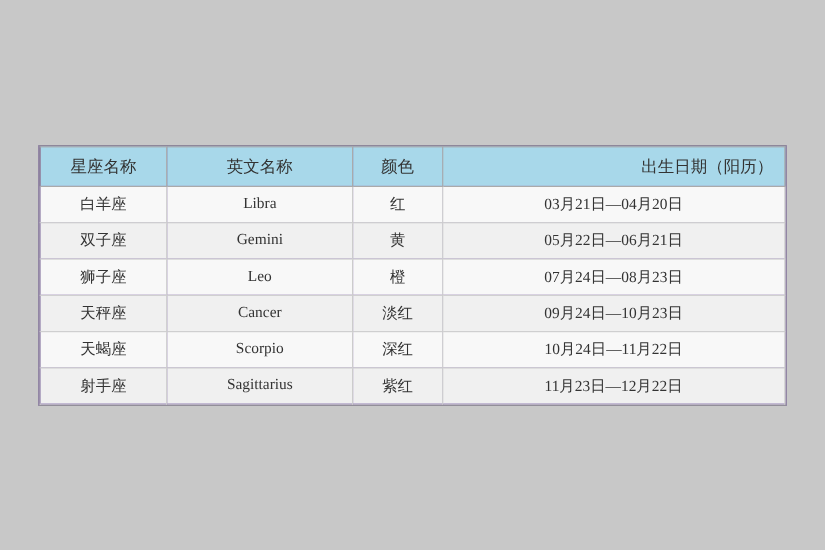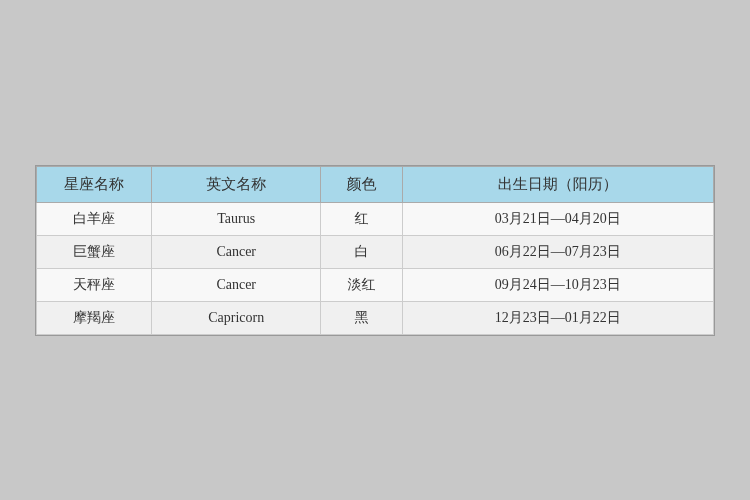--- a/index.html
+++ b/index.html
@@ -54,55 +54,67 @@
       border: 1px solid #ccc;
       padding: 7px 10px;
       text-align: center;
       font-size: 14px;
       color: #333;
     }
 
     .col-chinese { width: 17%; }
     .col-english { width: 25%; }
     .col-color   { width: 12%; }
-    .col-date    { width: 46%; }
+    .col-date    { width: 46%; text-align: right; }
   </style>
 </head>
 <body>
 
 <div class="table-container">
   <table>
     <thead>
       <tr>
         <th class="col-chinese">星座名称</th>
         <th class="col-english">英文名称</th>
         <th class="col-color">颜色</th>
         <th class="col-date">出生日期（阳历）</th>
       </tr>
     </thead>
     <tbody id="table-body">
     <tr>
           <td>白羊座</td>
-          <td>Taurus</td>
+          <td>Libra</td>
           <td>红</td>
           <td>03月21日—04月20日</td>
         </tr>
         <tr>
-          <td>巨蟹座</td>
-          <td>Cancer</td>
-          <td>白</td>
-          <td>06月22日—07月23日</td>
+          <td>双子座</td>
+          <td>Gemini</td>
+          <td>黄</td>
+          <td>05月22日—06月21日</td>
+        </tr>
+        <tr>
+          <td>狮子座</td>
+          <td>Leo</td>
+          <td>橙</td>
+          <td>07月24日—08月23日</td>
         </tr>
         <tr>
           <td>天秤座</td>
           <td>Cancer</td>
           <td>淡红</td>
           <td>09月24日—10月23日</td>
         </tr>
         <tr>
-          <td>摩羯座</td>
-          <td>Capricorn</td>
-          <td>黑</td>
-          <td>12月23日—01月22日</td>
+          <td>天蝎座</td>
+          <td>Scorpio</td>
+          <td>深红</td>
+          <td>10月24日—11月22日</td>
+        </tr>
+        <tr>
+          <td>射手座</td>
+          <td>Sagittarius</td>
+          <td>紫红</td>
+          <td>11月23日—12月22日</td>
         </tr>
       </tbody>
   </table>
 </div>
 
 </body></html>

